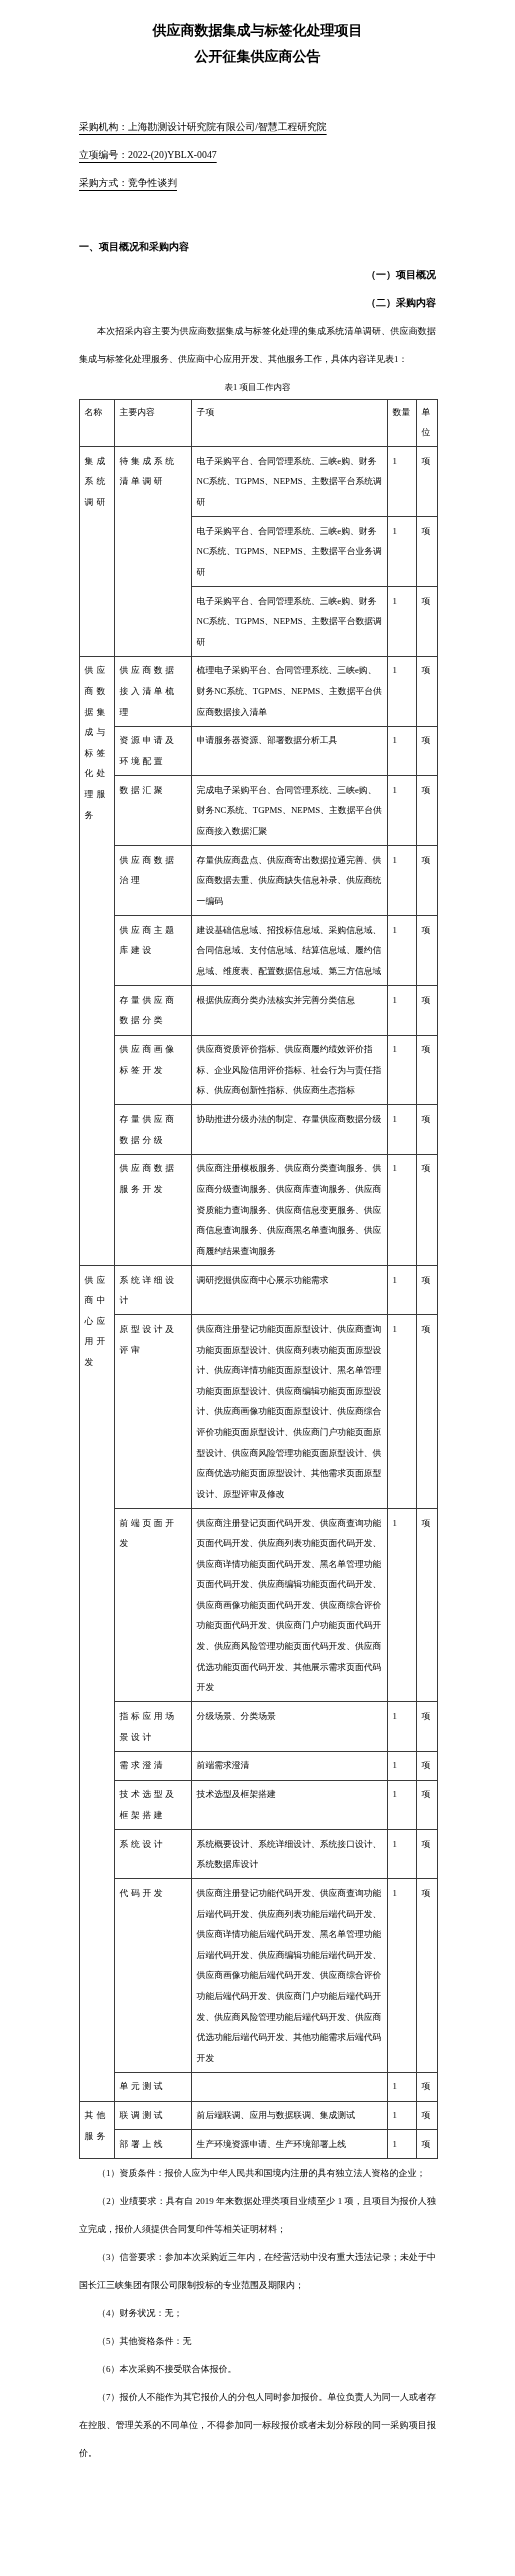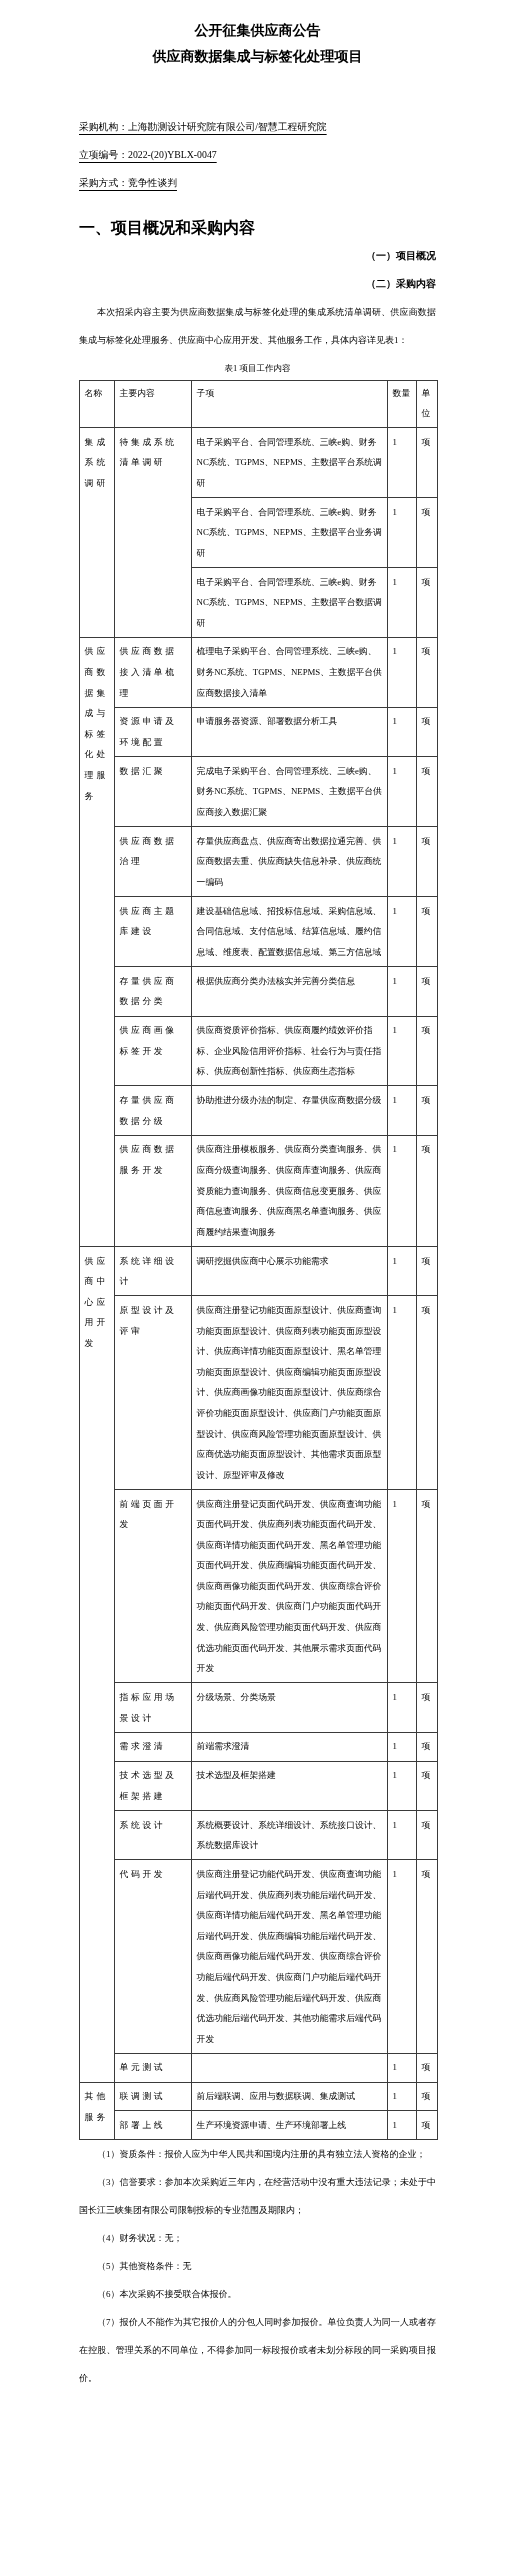--- a/index.html
+++ b/index.html
@@ -30,23 +30,23 @@
     font-size:9.8px;
     line-height:28px;
     text-decoration:underline;
     text-underline-offset:3.6px;
     white-space:nowrap;
   }
   
   .sec-heading{
     font-family:"Liberation Sans","DejaVu Sans",sans-serif;
     font-weight:bold;
-    font-size:16px;
-    line-height:28px;
-    margin-top:17px;
+    font-size:10px;
+    line-height:28px;
+    margin-top:36px;
   }
   .sub-heading{
     font-family:"Liberation Sans","DejaVu Sans",sans-serif;
     font-weight:bold;
     font-size:10px;
     line-height:28px;
     text-indent:2em;
     text-align:right;
   }
   .para{
@@ -86,22 +86,22 @@
   col.c-qty{width:29px;}
   col.c-unit{width:20.6px;}
   td.cell-name{letter-spacing:3.1px;}
   td.cell-main{letter-spacing:2.6px;}
 </style>
 </head>
 <body>
 
 <div class="page">
 
+  <div class="doc-title">供应商数据集成与标签化处理项目</div>
   <div class="doc-title">公开征集供应商公告</div>
-  <div class="doc-title">供应商数据集成与标签化处理项目</div>
 
   <div class="meta-block">
     <div class="meta-line">采购机构：上海勘测设计研究院有限公司/智慧工程研究院</div>
     <div class="meta-line">立项编号：2022-(20)YBLX-0047</div>
     <div class="meta-line">采购方式：竞争性谈判</div>
   </div>
 
   <div class="sec-heading">一、项目概况和采购内容</div>
   <div class="sub-heading">（一）项目概况</div>
   <div class="sub-heading">（二）采购内容</div>
@@ -264,20 +264,21 @@
         <tr>
           <td class="cell-main">部署上线</td>
           <td>生产环境资源申请、生产环境部署上线</td>
           <td>1</td>
           <td>项</td>
         </tr>
       </tbody>
   </table>
 
   <p class="para">（1）资质条件：报价人应为中华人民共和国境内注册的具有独立法人资格的企业；</p>
+  <p class="para">（2）业绩要求：具有自 2019 年来数据处理类项目业绩至少 1 项，且项目为报价人独立完成，报价人须提供合同复印件等相关证明材料；</p>
   <p class="para">（3）信誉要求：参加本次采购近三年内，在经营活动中没有重大违法记录；未处于中国长江三峡集团有限公司限制投标的专业范围及期限内；</p>
   <p class="para">（4）财务状况：无；</p>
   <p class="para">（5）其他资格条件：无</p>
   <p class="para">（6）本次采购不接受联合体报价。</p>
   <p class="para">（7）报价人不能作为其它报价人的分包人同时参加报价。单位负责人为同一人或者存在控股、管理关系的不同单位，不得参加同一标段报价或者未划分标段的同一采购项目报价。</p>
 
 </div>
 
 
 </body></html>

